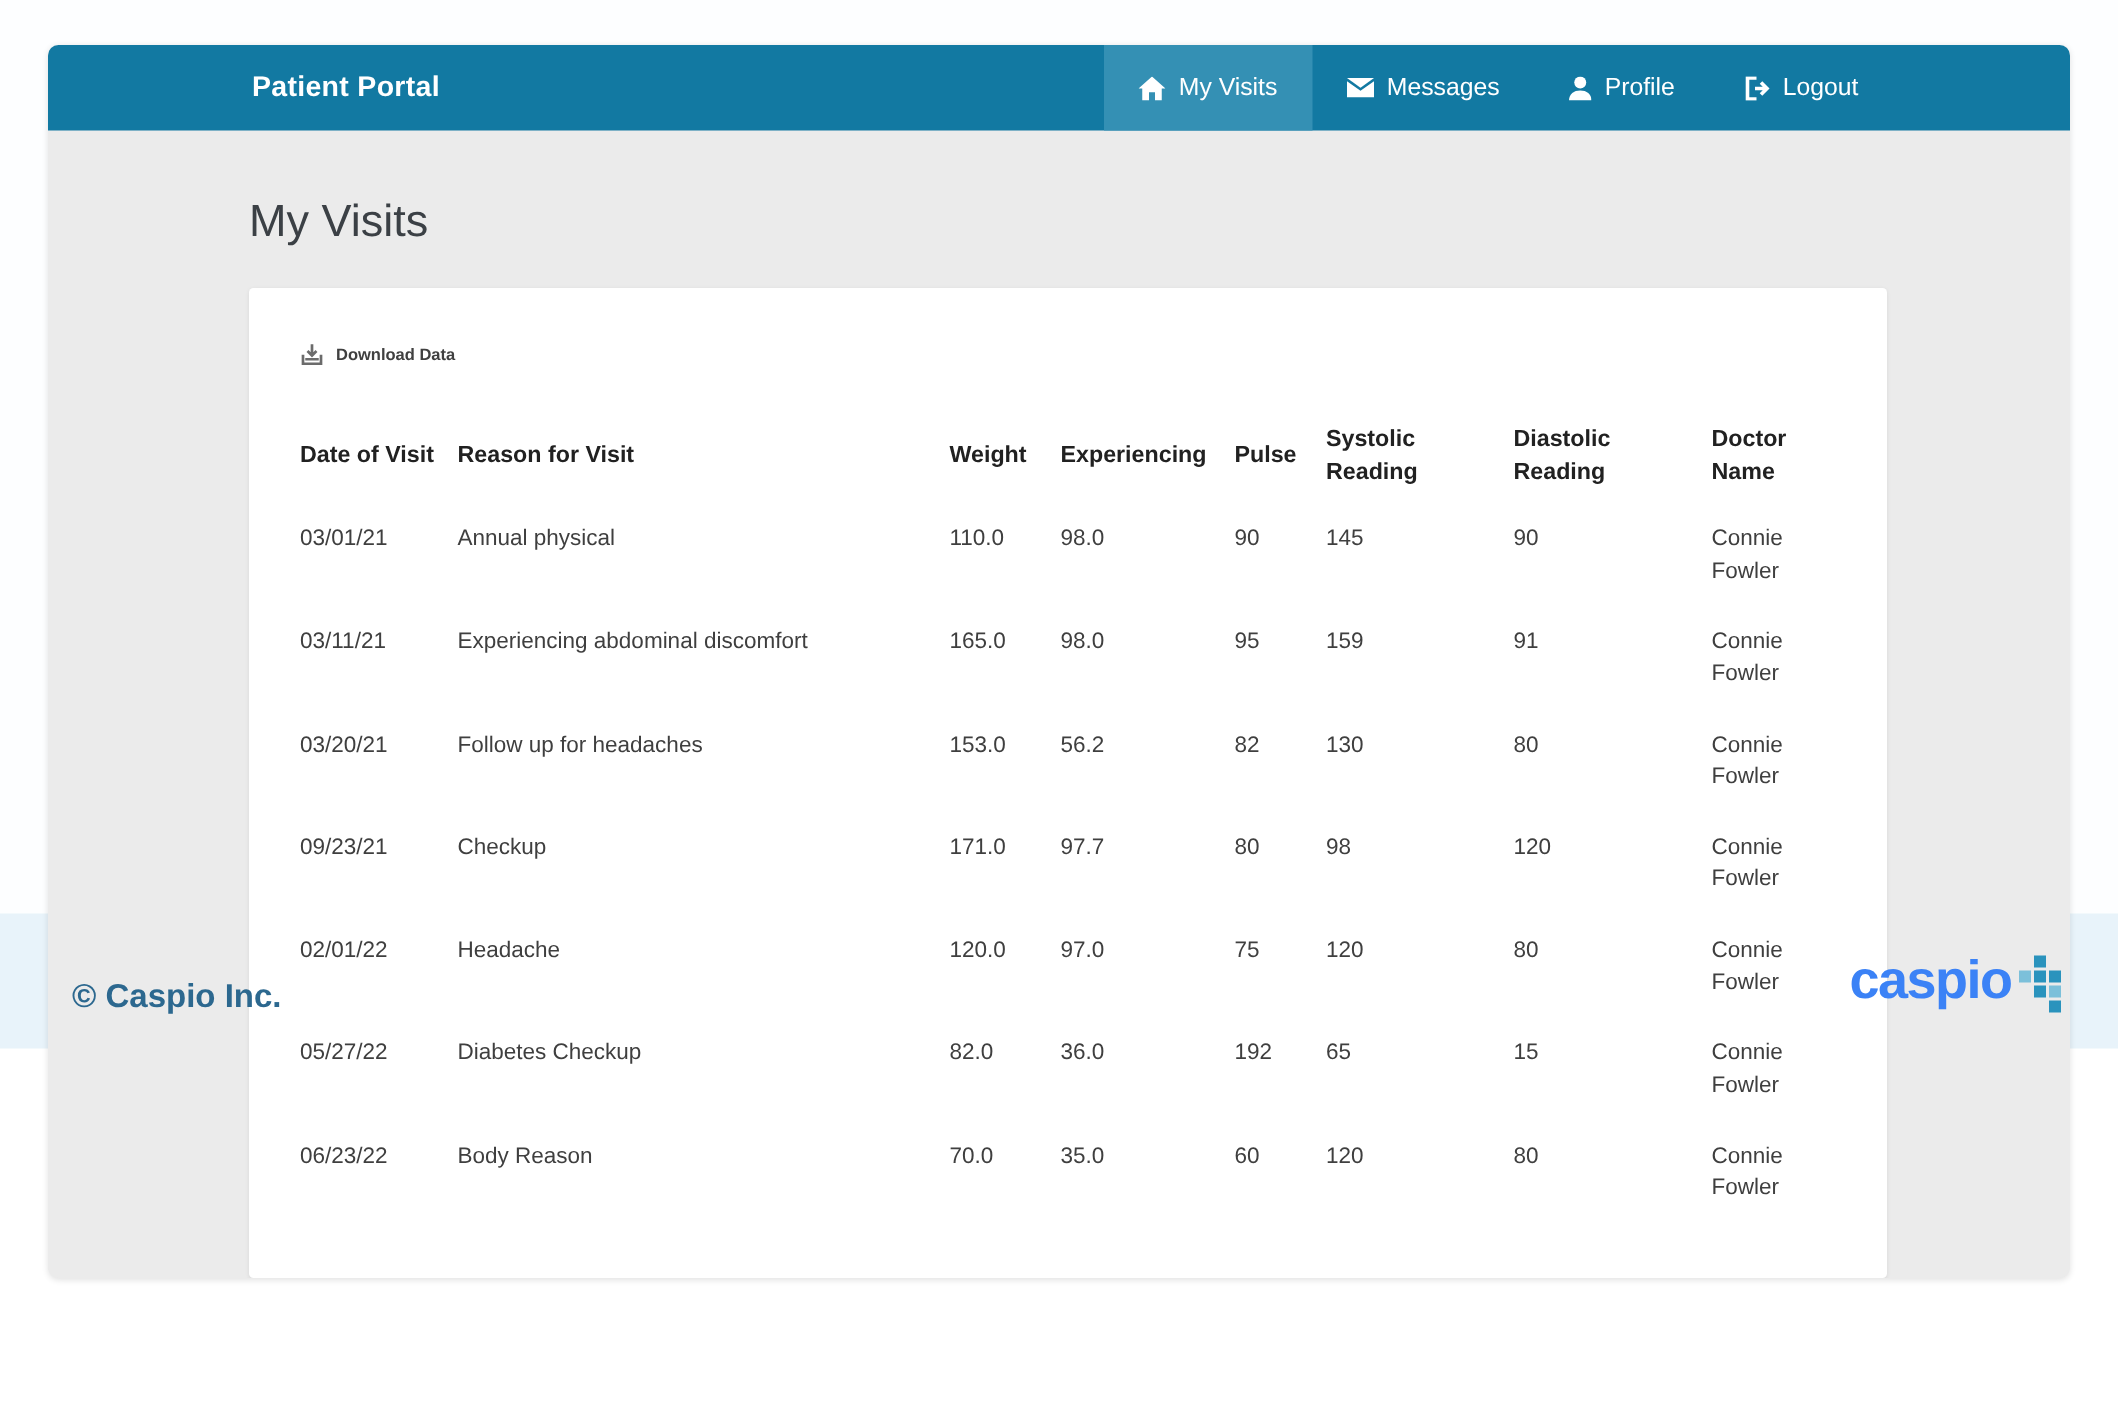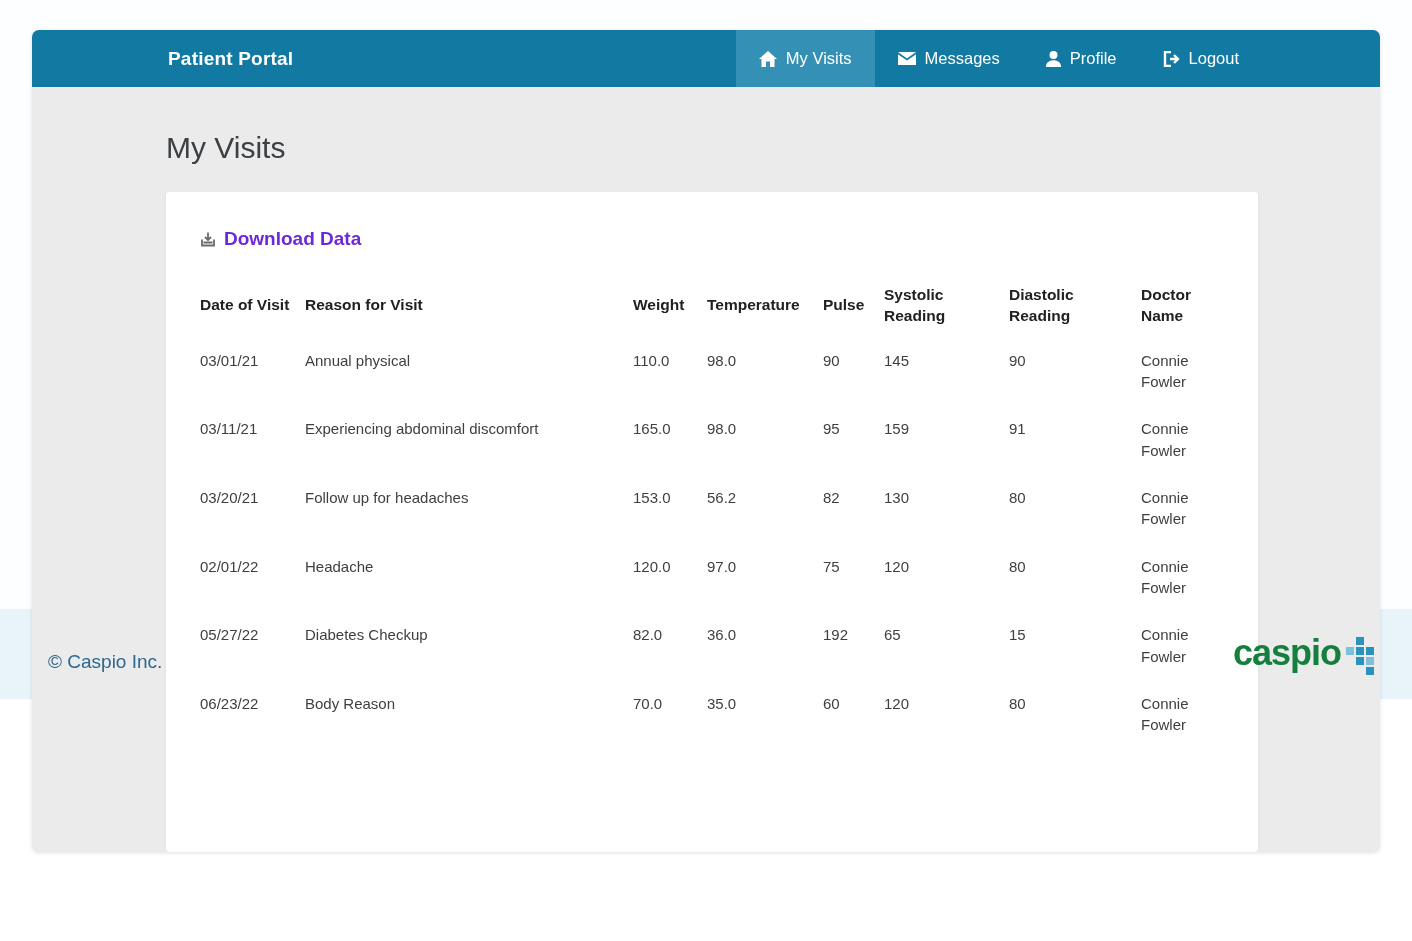--- a/index.html
+++ b/index.html
@@ -45,21 +45,21 @@
     padding-top: 44px; margin-bottom: 27px;
   }
   .card {
     width: 1092px; background: #ffffff; border-radius: 3px;
     box-shadow: 0 1px 3px rgba(0,0,0,0.08);
     padding: 36px 34px 20px 34px;
     min-height: 660px;
   }
   .download-link {
     display: inline-flex; align-items: center; gap: 8px;
-    color: #6d28d9; font-size: 19px; font-weight: 700;
+    color: #404040; font-size: 11px; font-weight: 700;
     text-decoration: none; cursor: pointer; text-align: right;
   }
   .download-link svg { display: block; }
   
   table.visits {
     margin-top: 24px; border-collapse: collapse; table-layout: fixed;
     width: 1041px;
   }
   table.visits th {
     text-align: left; vertical-align: middle;
@@ -70,28 +70,28 @@
     text-align: left; vertical-align: top;
     font-size: 15px; color: #3f3f3f;
     padding: 13px 10px 13px 0; line-height: 1.42;
   }
   
   .page-footer {
     position: absolute; left: 0; right: 0; bottom: 0; height: 89px;
   }
   .copyright {
     position: absolute; left: 48px; top: 41px;
-    font-size: 19px; color: #2c688f;
+    font-size: 22px; color: #2c688f; font-weight: bold;
   }
   .caspio-logo {
     position: absolute; right: 38px; top: 25px;
     display: flex; align-items: flex-start; gap: 5px;
   }
   .caspio-wordmark {
-    font-size: 36px; font-weight: 700; color: #15803d;
+    font-size: 36px; font-weight: 700; color: #3b82f6;
     letter-spacing: -1px; line-height: 1;
     font-family: "Liberation Sans", "DejaVu Sans", sans-serif;
   }
   .caspio-squares {
     display: grid; grid-template-columns: repeat(3, 8px);
     grid-auto-rows: 8px; gap: 2px; margin-top: 2px;
   }
   .caspio-squares i { display: block; }
   .sq-d { background: #2a93bd; }
   .sq-l { background: #7cc0da; }
@@ -169,21 +169,21 @@
               <col style="width:61px">
               <col style="width:125px">
             <col style="width:132px">
               <col style="width:100px">
           </colgroup>
           <thead>
             <tr id="visits-head-row">
                 <th>Date of Visit</th>
                 <th>Reason for Visit</th>
                 <th>Weight</th>
-                <th>Temperature</th>
+                <th>Experiencing</th>
                 <th>Pulse</th>
                 <th>Systolic Reading</th>
                 <th>Diastolic Reading</th>
                 <th>Doctor Name</th>
               </tr>
           </thead>
           <tbody id="visits-body">
               <tr>
                 <td>03/01/21</td>
                 <td>Annual physical</td>
@@ -208,20 +208,30 @@
                 <td>03/20/21</td>
                 <td>Follow up for headaches</td>
                 <td>153.0</td>
                 <td>56.2</td>
                 <td>82</td>
                 <td>130</td>
                 <td>80</td>
                 <td>Connie Fowler</td>
               </tr>
               <tr>
+                <td>09/23/21</td>
+                <td>Checkup</td>
+                <td>171.0</td>
+                <td>97.7</td>
+                <td>80</td>
+                <td>98</td>
+                <td>120</td>
+                <td>Connie Fowler</td>
+              </tr>
+              <tr>
                 <td>02/01/22</td>
                 <td>Headache</td>
                 <td>120.0</td>
                 <td>97.0</td>
                 <td>75</td>
                 <td>120</td>
                 <td>80</td>
                 <td>Connie Fowler</td>
               </tr>
               <tr>

